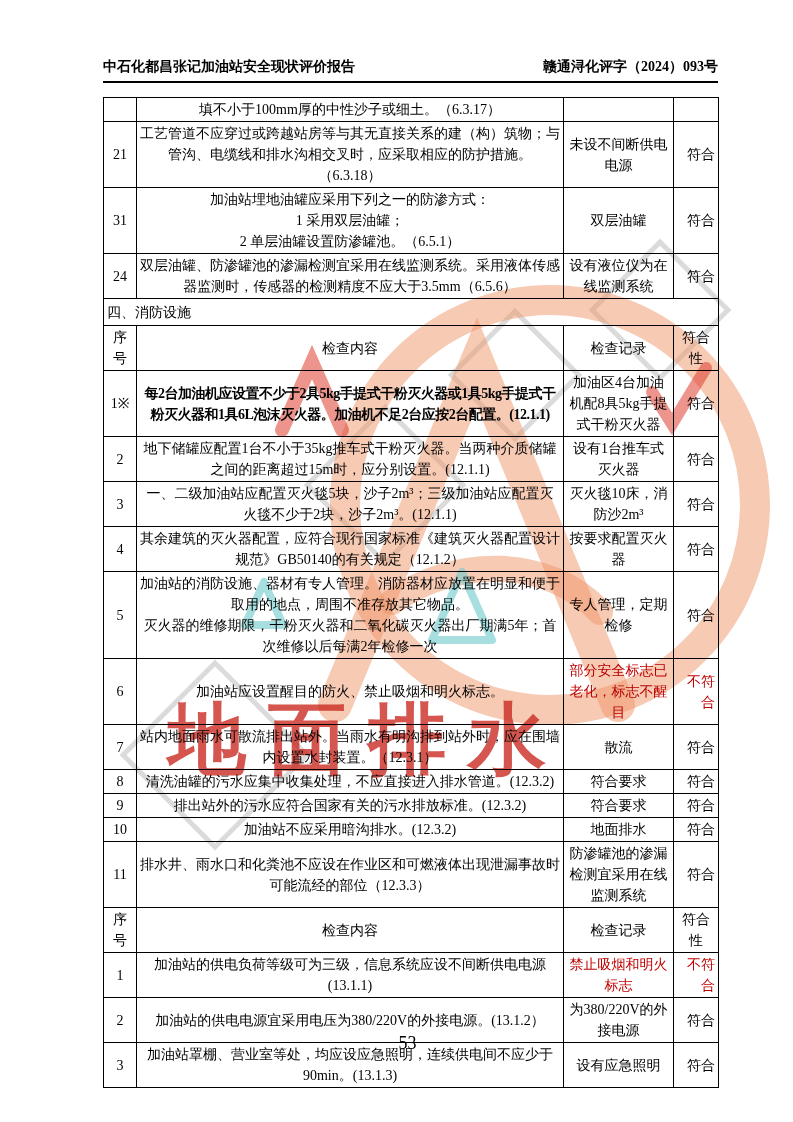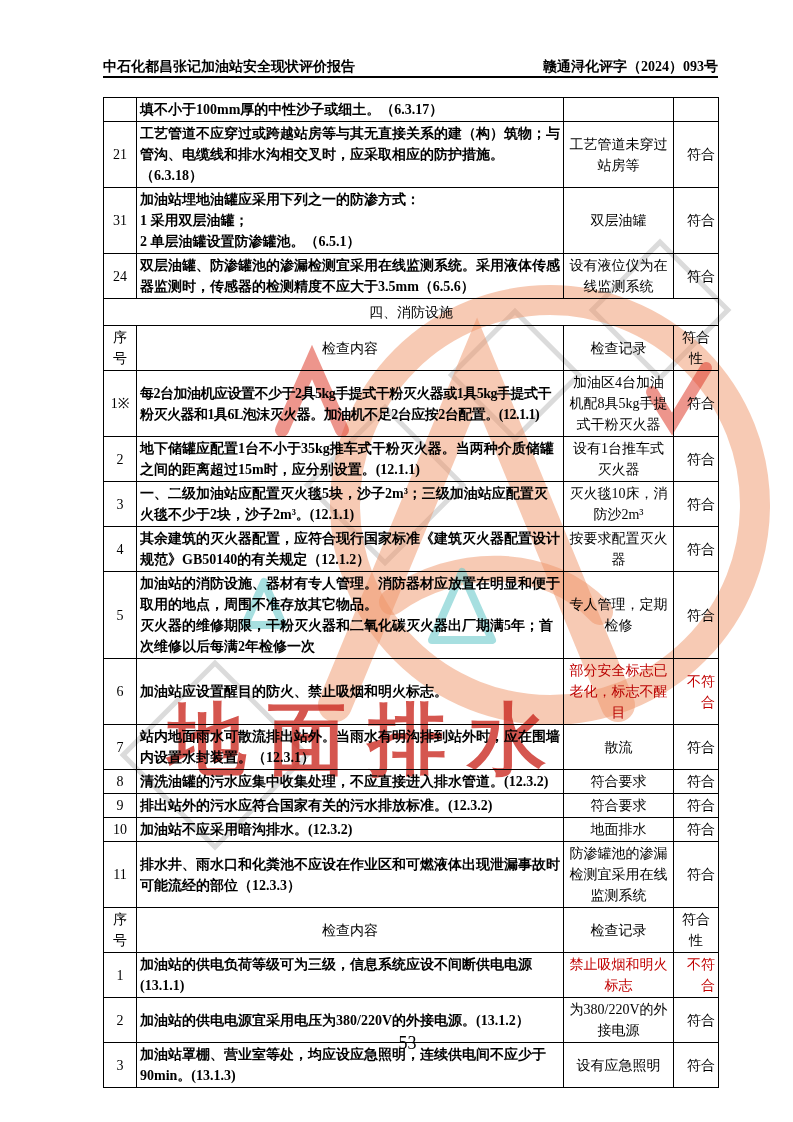--- a/index.html
+++ b/index.html
@@ -6,39 +6,39 @@
   .page{
     position:relative; width:793px; height:1122px; margin:0 auto;
     background:#fff; overflow:hidden;
     font-family:"Liberation Serif","DejaVu Serif",serif;
     color:#000;
   }
   
   .hdr{
     position:absolute; left:103px; top:58px; width:615px;
     display:flex; justify-content:space-between; align-items:flex-end;
-    font-size:14px; font-weight:bold; 
+    font-size:14px; font-weight:bold; padding-bottom:5px;
     border-bottom:2px solid #000;
   }
   
   table.checklist{
     position:absolute; left:103px; top:97px; width:615px;
     border-collapse:collapse; table-layout:fixed;
   }
   table.checklist td{
     border:1.5px solid #000;
     font-size:14px; line-height:1.5;
     padding:1px 3px; vertical-align:middle;
     overflow:hidden;
   }
   td.c-seq{ text-align:center; padding:1px 0; }
-  td.c-content{ text-align:left; white-space:pre-line;font-weight:bold; }
+  td.c-content{ text-align:center; white-space:pre-line; }
   td.c-record{ text-align:center; white-space:pre-line; }
   td.c-comp{ text-align:right; padding:1px 1px; }
-  td.c-section{ text-align:center; font-size:15px; height:24px; padding:0; }
+  td.c-section{ font-size:15px; height:24px; padding:0; }
   td.c-head{ text-align:center; height:24px; }
   .bold{ font-weight:bold; letter-spacing:-0.5px; }
   .red{ color:#c00000; }
   
   .ftr{
     position:absolute; left:0; top:1033px; width:793px;
     text-align:center; font-size:18px;padding-left:11px;
   }
   
   .wm{
@@ -73,21 +73,21 @@
     <tr>
       <td class="c-seq"></td>
       <td class="c-content">填不小于100mm厚的中性沙子或细土。（6.3.17）</td>
       <td class="c-record"></td>
       <td class="c-comp"></td>
     </tr>
 
     <tr>
       <td class="c-seq">21</td>
       <td class="c-content">工艺管道不应穿过或跨越站房等与其无直接关系的建（构）筑物；与管沟、电缆线和排水沟相交叉时，应采取相应的防护措施。（6.3.18）</td>
-      <td class="c-record">工艺管道未穿过站房等</td>
+      <td class="c-record">未设不间断供电电源</td>
       <td class="c-comp">符合</td>
     </tr>
 
     <tr>
       <td class="c-seq">31</td>
       <td class="c-content">加油站埋地油罐应采用下列之一的防渗方式：
 1 采用双层油罐；
 2 单层油罐设置防渗罐池。（6.5.1）</td>
       <td class="c-record">双层油罐</td>
       <td class="c-comp">符合</td>

